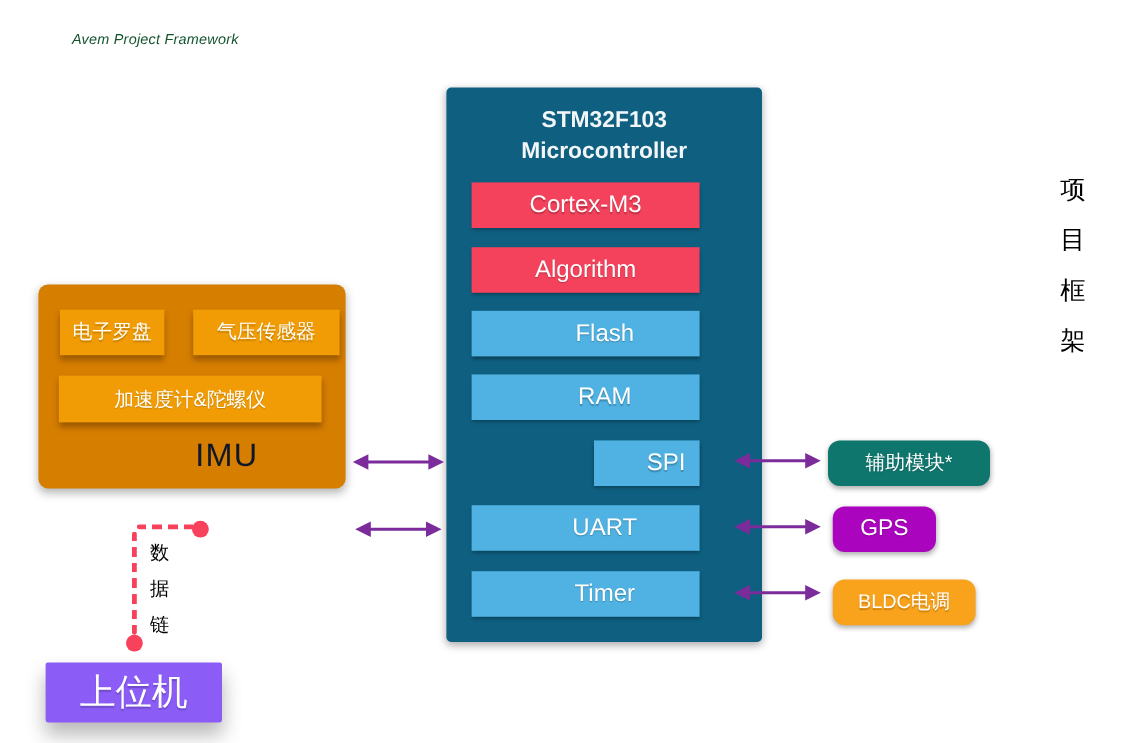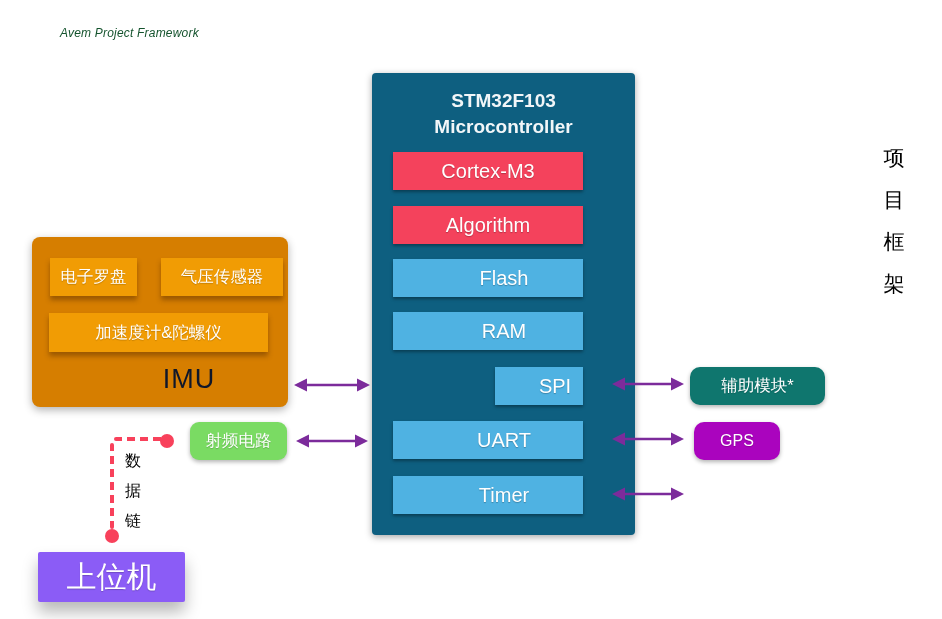--- a/index.html
+++ b/index.html
@@ -75,21 +75,21 @@
 
   
   .module {
     display: flex; align-items: center; justify-content: center;
     color: #ffffff; font-size: 16.5px;
     box-shadow: 0 2px 4px rgba(0,0,0,0.3);
     text-shadow: 0 1px 1px rgba(0,0,0,0.2);
   }
   .rf   { left: 190px; top: 422px; width: 97px;  height: 38px; background: #7ADB63; border-radius: 9px; }
   .aux  { left: 690px; top: 367px; width: 135px; height: 38px; background: #0f766e; border-radius: 10px; }
-  .gps  { left: 694px; top: 422px; width: 86px;  height: 38px; background: #AA04BE; border-radius: 10px; font-size: 16px; }
+  .gps  { left: 694px; top: 422px; width: 86px;  height: 38px; background: #AA04BE; border-radius: 10px; font-size: 19px; }
   .bldc { left: 694px; top: 483px; width: 119px; height: 38px; background: #F9A21B; border-radius: 10px; }
 
   .host {
     left: 38px; top: 552px; width: 147px; height: 50px;
     background: #8b5cf6; border-radius: 2px;
     display: flex; align-items: center; justify-content: center;
     color: #ffffff; font-size: 30px;
     box-shadow: 0 10px 16px rgba(0,0,0,0.28);
     text-shadow: 0 1px 1px rgba(0,0,0,0.2);
   }
@@ -143,24 +143,24 @@
     <div class="row blue r-full r-timer">Timer</div>
   </div>
 
   <div class="abs imu">
     <div class="imu-inner imu-compass">电子罗盘</div>
     <div class="imu-inner imu-barometer">气压传感器</div>
     <div class="imu-inner imu-accel">加速度计&amp;陀螺仪</div>
     <div class="imu-label">IMU</div>
   </div>
 
-  <div class="abs module rf">射频电路</div>
 
   <div class="abs module aux">辅助模块*</div>
   <div class="abs module gps">GPS</div>
+  <div class="abs module bldc">BLDC电调</div>
 
   <div class="abs host">上位机</div>
 
   <div class="abs dash-h"></div>
   <div class="abs dash-v"></div>
   <div class="abs dot dot-start"></div>
   <div class="abs dot dot-end"></div>
   <div class="abs datalink-label">
     <span>数</span>
     <span>据</span>

